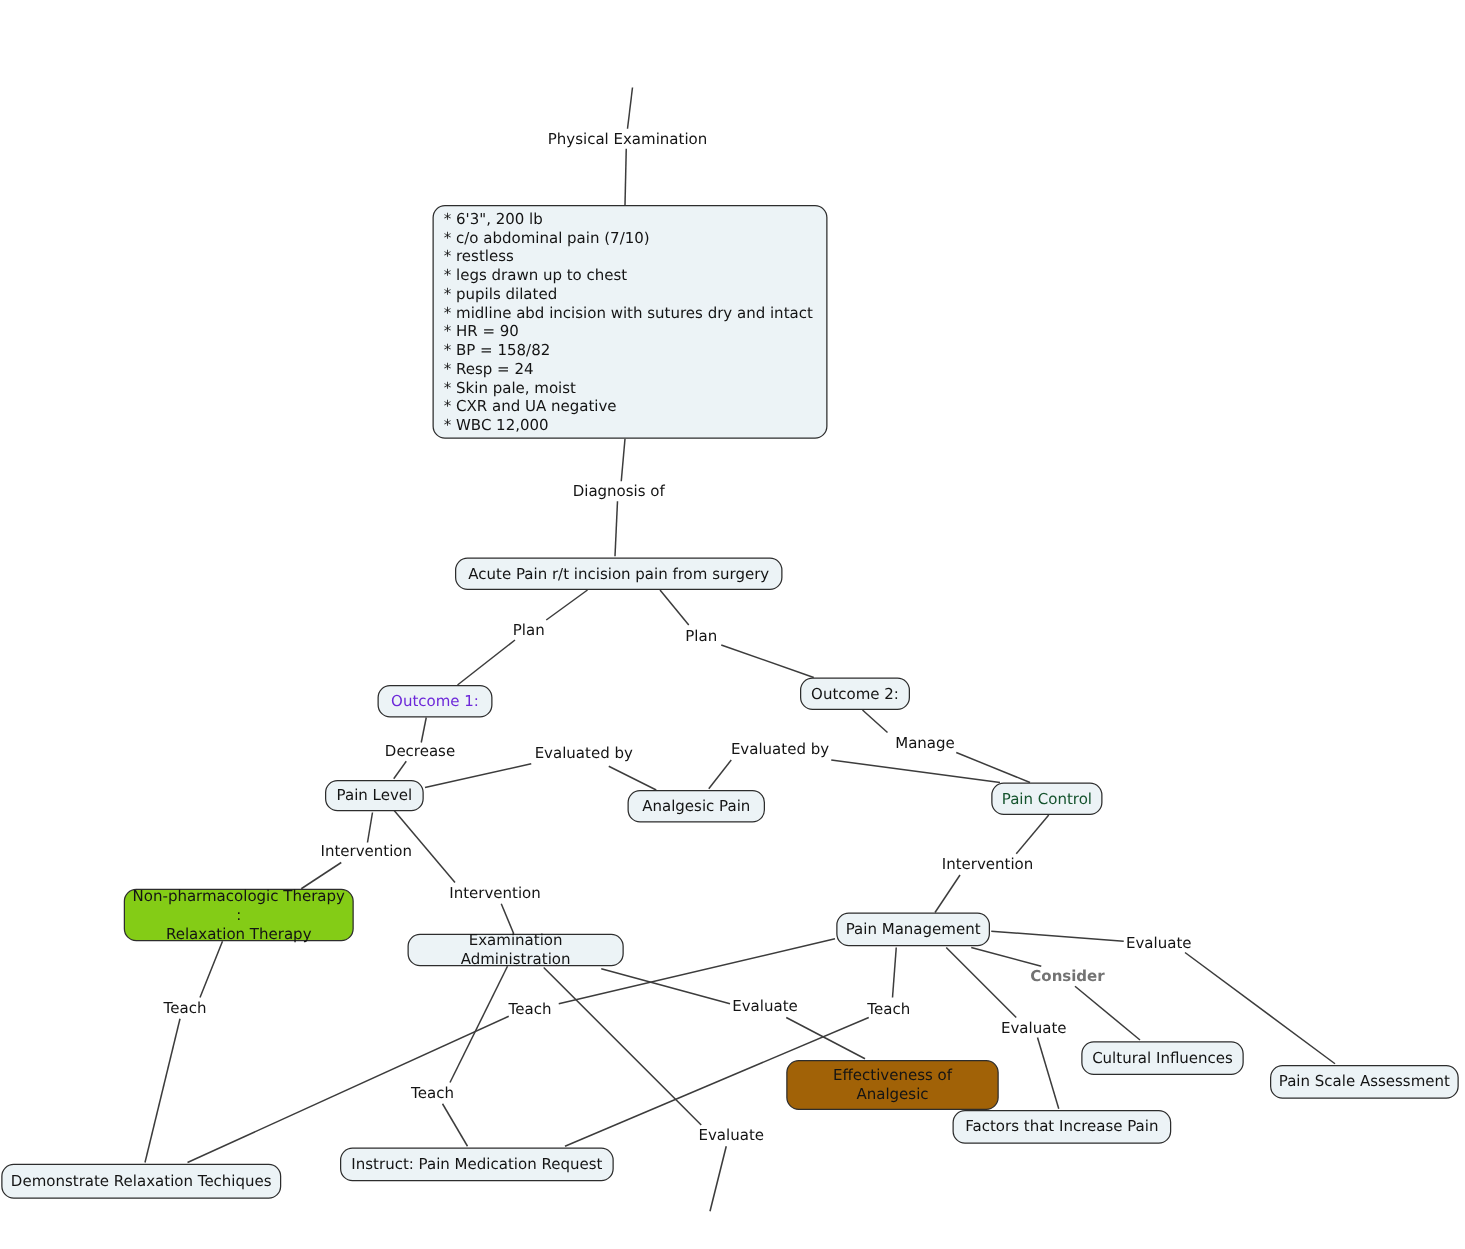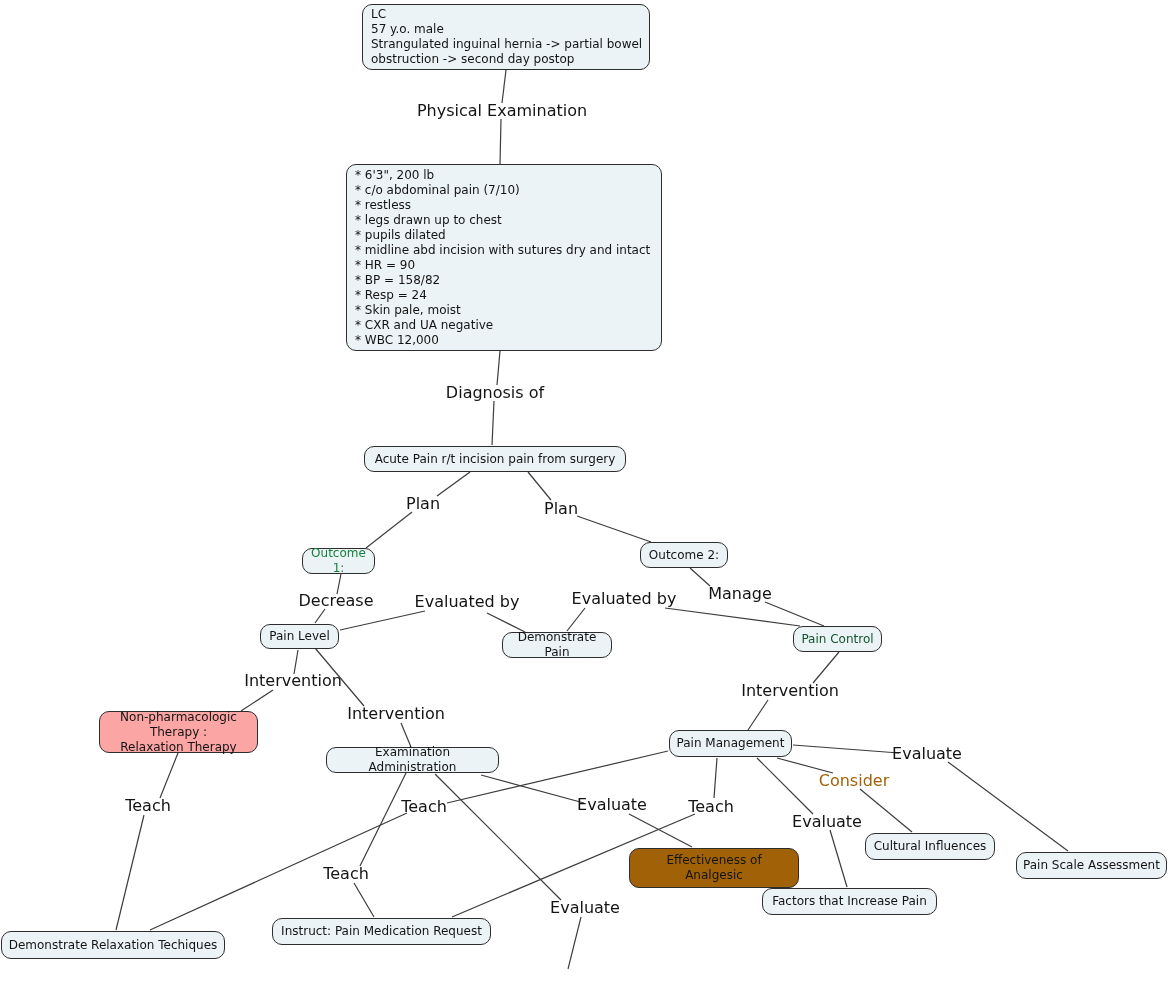--- a/index.html
+++ b/index.html
@@ -40,21 +40,21 @@
     cursor: default;
   }
   .node.align-left {
     justify-content: flex-start;
     text-align: left;
     padding-left: 8px;
   }
   .link-label {
     position: absolute;
     transform: translate(-50%, -50%);
-    font-size: 16px;
+    font-size: 12px;
     line-height: 14px;
     color: #141414;
     white-space: nowrap;
     cursor: default;
   }
 </style>
 </head>
 <body>
 
 <div id="canvas">
@@ -93,43 +93,39 @@
       <line x1="629" y1="814" x2="692" y2="847" stroke="#3c3c3c" stroke-width="1.2"></line>
       <line x1="717" y1="758" x2="714" y2="798" stroke="#3c3c3c" stroke-width="1.2"></line>
       <line x1="695" y1="814" x2="452" y2="917" stroke="#3c3c3c" stroke-width="1.2"></line>
       <line x1="793" y1="745" x2="899" y2="753" stroke="#3c3c3c" stroke-width="1.2"></line>
       <line x1="948" y1="762" x2="1068" y2="851" stroke="#3c3c3c" stroke-width="1.2"></line>
       <line x1="777" y1="758" x2="833" y2="773" stroke="#3c3c3c" stroke-width="1.2"></line>
       <line x1="860" y1="789" x2="912" y2="832" stroke="#3c3c3c" stroke-width="1.2"></line>
       <line x1="757" y1="758" x2="813" y2="814" stroke="#3c3c3c" stroke-width="1.2"></line>
       <line x1="830" y1="830" x2="847" y2="887" stroke="#3c3c3c" stroke-width="1.2"></line>
     </svg>
-<div class="node align-left" style="left: 362px; top: 4px; width: 288px; height: 66px; background: rgb(236, 243, 246); border-color: rgb(45, 45, 45); color: rgb(20, 20, 20);">LC
-57 y.o. male
-Strangulated inguinal hernia -&gt; partial bowel
-obstruction -&gt; second day postop</div>
     <div class="node align-left" style="left: 346px; top: 164px; width: 316px; height: 187px; background: rgb(236, 243, 246); border-color: rgb(45, 45, 45); color: rgb(20, 20, 20);">* 6'3", 200 lb
 * c/o abdominal pain (7/10)
 * restless
 * legs drawn up to chest
 * pupils dilated
 * midline abd incision with sutures dry and intact
 * HR = 90
 * BP = 158/82
 * Resp = 24
 * Skin pale, moist
 * CXR and UA negative
 * WBC 12,000</div>
     <div class="node" style="left: 364px; top: 446px; width: 262px; height: 26px; background: rgb(236, 243, 246); border-color: rgb(45, 45, 45); color: rgb(20, 20, 20);">Acute Pain r/t incision pain from surgery</div>
-    <div class="node" style="left: 302px; top: 548px; width: 73px; height: 26px; background: rgb(236, 243, 246); border-color: rgb(45, 45, 45); color: #15803d;">Outcome 1:</div>
+    <div class="node" style="left: 302px; top: 548px; width: 92px; height: 26px; background: rgb(236, 243, 246); border-color: rgb(45, 45, 45); color: #6d28d9;">Outcome 1:</div>
     <div class="node" style="left: 640px; top: 542px; width: 88px; height: 26px; background: rgb(236, 243, 246); border-color: rgb(45, 45, 45); color: rgb(20, 20, 20);">Outcome 2:</div>
     <div class="node" style="left: 260px; top: 624px; width: 79px; height: 25px; background: rgb(236, 243, 246); border-color: rgb(45, 45, 45); color: rgb(20, 20, 20);">Pain Level</div>
-    <div class="node" style="left: 502px; top: 632px; width: 110px; height: 26px; background: rgb(236, 243, 246); border-color: rgb(45, 45, 45); color: rgb(20, 20, 20);">Demonstrate Pain</div>
+    <div class="node" style="left: 502px; top: 632px; width: 110px; height: 26px; background: rgb(236, 243, 246); border-color: rgb(45, 45, 45); color: rgb(20, 20, 20);">Analgesic Pain</div>
     <div class="node" style="left: 793px; top: 626px; width: 89px; height: 26px; background: rgb(236, 243, 246); border-color: rgb(45, 45, 45); color: #14532d;">Pain Control</div>
-    <div class="node" style="left: 99px; top: 711px; width: 159px; height: 42px; background: #fca5a5; border-color: rgb(45, 45, 45); color: rgb(20, 20, 20);">Non-pharmacologic Therapy :
+    <div class="node" style="left: 99px; top: 711px; width: 184px; height: 42px; background: #84cc16; border-color: rgb(45, 45, 45); color: rgb(20, 20, 20);">Non-pharmacologic Therapy :
 Relaxation Therapy</div>
     <div class="node" style="left: 326px; top: 747px; width: 173px; height: 26px; background: rgb(236, 243, 246); border-color: rgb(45, 45, 45); color: rgb(20, 20, 20);">Examination Administration</div>
     <div class="node" style="left: 669px; top: 730px; width: 123px; height: 27px; background: rgb(236, 243, 246); border-color: rgb(45, 45, 45); color: rgb(20, 20, 20);">Pain Management</div>
     <div class="node" style="left: 629px; top: 848px; width: 170px; height: 40px; background: #a16207; border-color: rgb(45, 45, 45); color: rgb(20, 20, 20);">Effectiveness of Analgesic</div>
     <div class="node" style="left: 865px; top: 833px; width: 130px; height: 27px; background: rgb(236, 243, 246); border-color: rgb(45, 45, 45); color: rgb(20, 20, 20);">Cultural Influences</div>
     <div class="node" style="left: 1016px; top: 852px; width: 151px; height: 27px; background: rgb(236, 243, 246); border-color: rgb(45, 45, 45); color: rgb(20, 20, 20);">Pain Scale Assessment</div>
     <div class="node" style="left: 762px; top: 888px; width: 175px; height: 27px; background: rgb(236, 243, 246); border-color: rgb(45, 45, 45); color: rgb(20, 20, 20);">Factors that Increase Pain</div>
     <div class="node" style="left: 1px; top: 931px; width: 224px; height: 28px; background: rgb(236, 243, 246); border-color: rgb(45, 45, 45); color: rgb(20, 20, 20);">Demonstrate Relaxation Techiques</div>
     <div class="node" style="left: 272px; top: 918px; width: 219px; height: 27px; background: rgb(236, 243, 246); border-color: rgb(45, 45, 45); color: rgb(20, 20, 20);">Instruct: Pain Medication Request</div>
     <div class="link-label" style="left: 502px; top: 111px; color: rgb(20, 20, 20);">Physical Examination</div>
@@ -141,17 +137,17 @@
     <div class="link-label" style="left: 624px; top: 599px; color: rgb(20, 20, 20);">Evaluated by</div>
     <div class="link-label" style="left: 740px; top: 594px; color: rgb(20, 20, 20);">Manage</div>
     <div class="link-label" style="left: 293px; top: 681px; color: rgb(20, 20, 20);">Intervention</div>
     <div class="link-label" style="left: 396px; top: 714px; color: rgb(20, 20, 20);">Intervention</div>
     <div class="link-label" style="left: 790px; top: 691px; color: rgb(20, 20, 20);">Intervention</div>
     <div class="link-label" style="left: 148px; top: 806px; color: rgb(20, 20, 20);">Teach</div>
     <div class="link-label" style="left: 424px; top: 807px; color: rgb(20, 20, 20);">Teach</div>
     <div class="link-label" style="left: 612px; top: 805px; color: rgb(20, 20, 20);">Evaluate</div>
     <div class="link-label" style="left: 711px; top: 807px; color: rgb(20, 20, 20);">Teach</div>
     <div class="link-label" style="left: 927px; top: 754px; color: rgb(20, 20, 20);">Evaluate</div>
-    <div class="link-label" style="left: 854px; top: 781px; color: #a16207;">Consider</div>
+    <div class="link-label" style="left: 854px; top: 781px; color: #737373; font-weight: bold;">Consider</div>
     <div class="link-label" style="left: 827px; top: 822px; color: rgb(20, 20, 20);">Evaluate</div>
     <div class="link-label" style="left: 346px; top: 874px; color: rgb(20, 20, 20);">Teach</div>
     <div class="link-label" style="left: 585px; top: 908px; color: rgb(20, 20, 20);">Evaluate</div>
   </div>
 
 </body></html>

